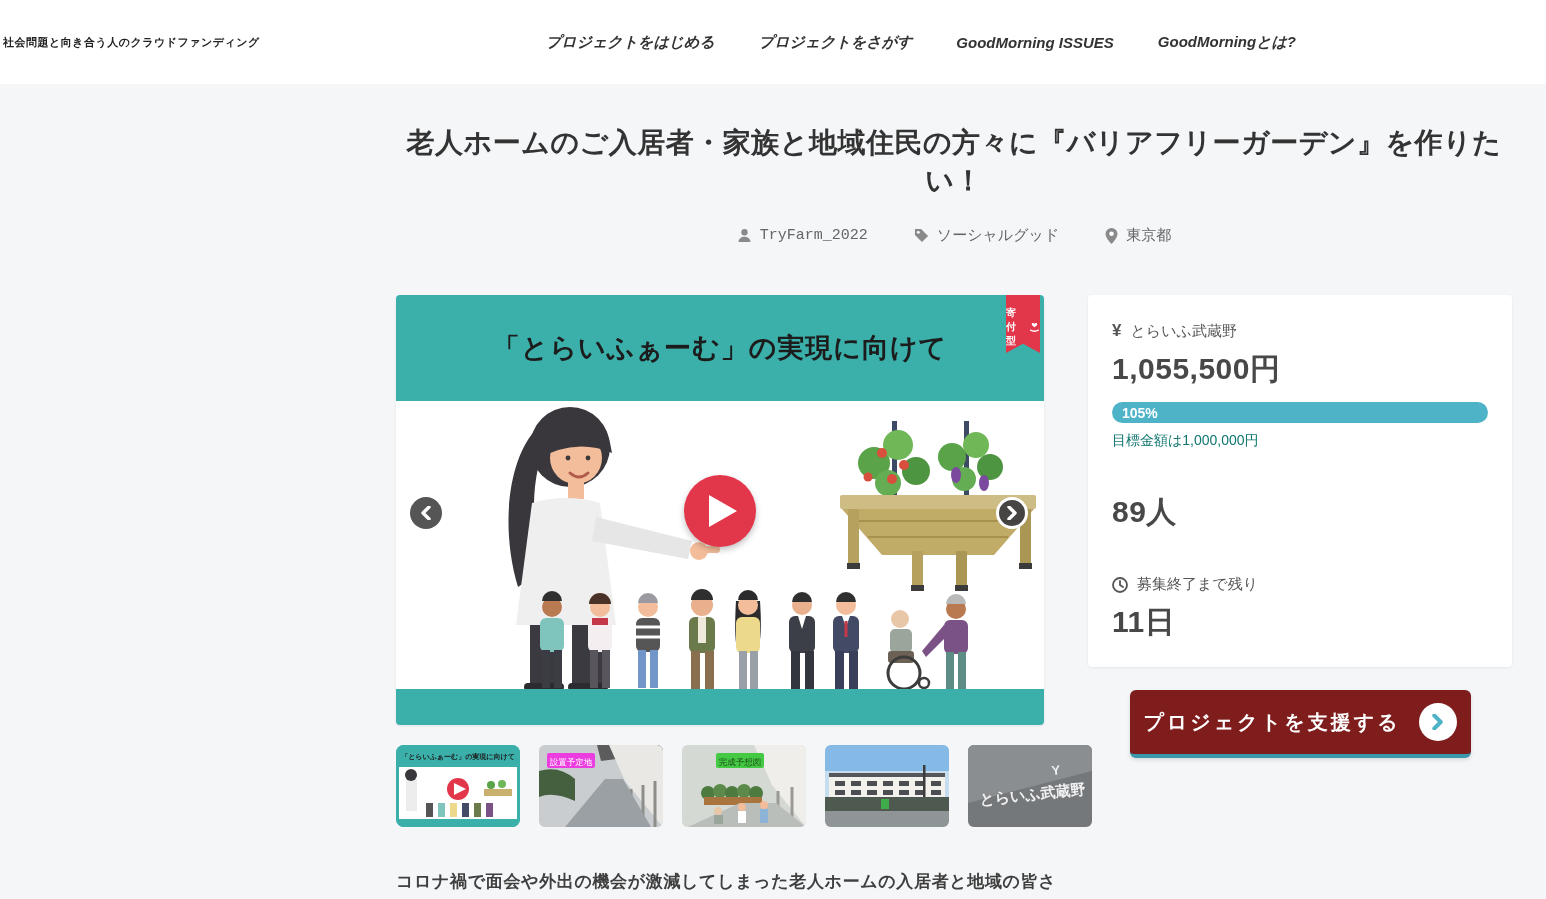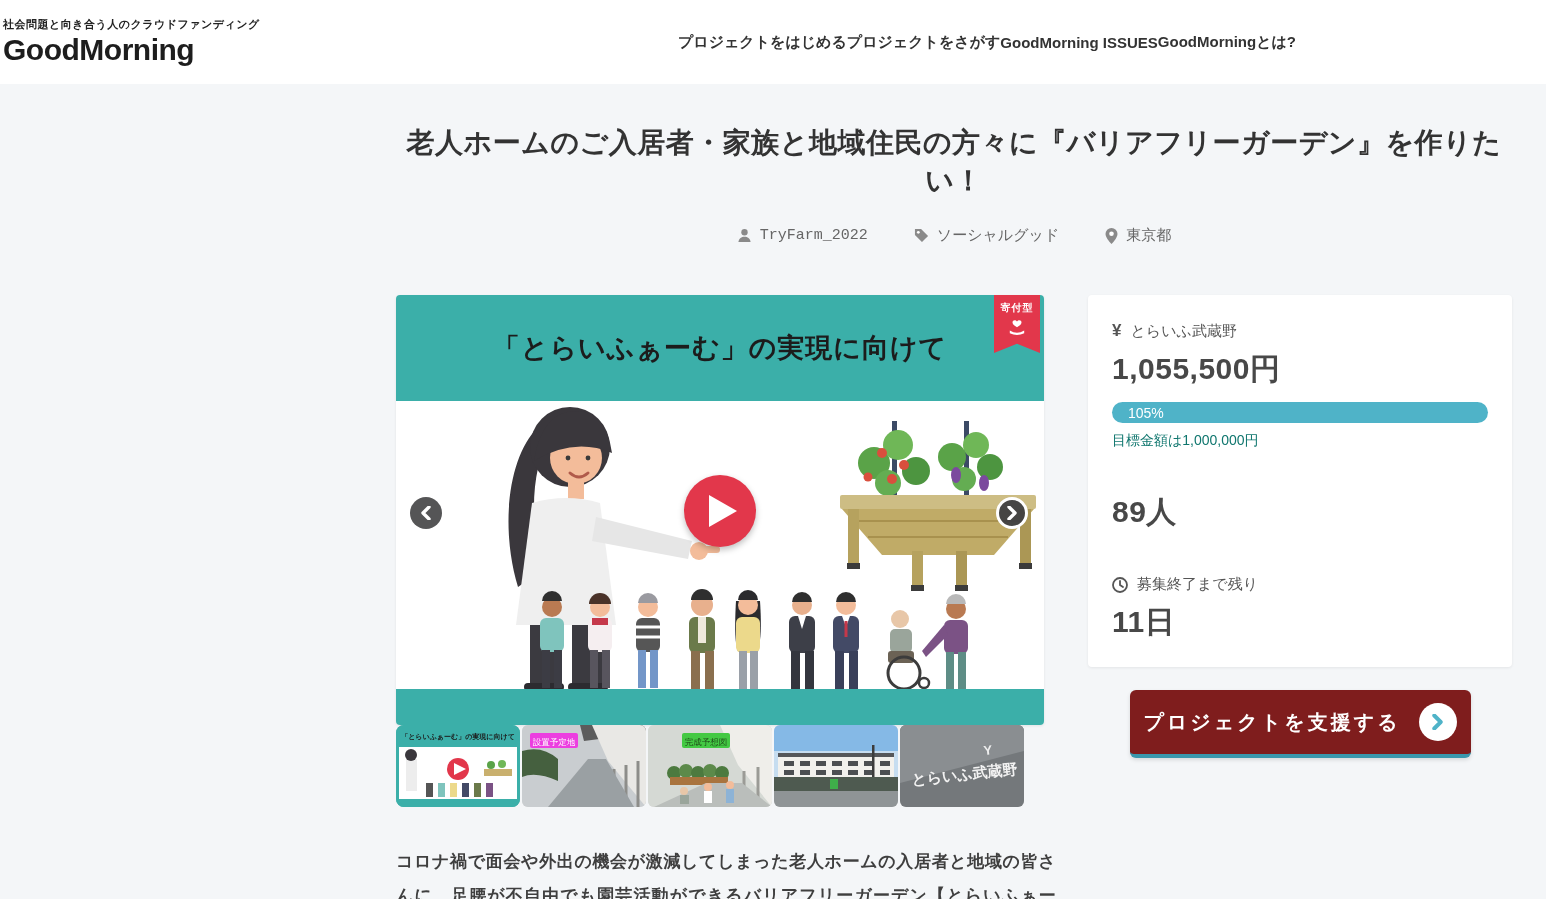--- a/index.html
+++ b/index.html
@@ -4,21 +4,21 @@
 <style>
   * { box-sizing: border-box; margin: 0; padding: 0; }
   html,body { width:1546px; height:899px; overflow:hidden;
     font-family:"Liberation Sans","DejaVu Sans",sans-serif; background:#fff; }
 
   
   .header { height:84px; background:#fff; display:flex; align-items:center; padding-left:3px; }
   .logo-block { cursor:pointer; }
   .logo-tagline { font-size:11px; color:#222; font-weight:700; letter-spacing:.5px; }
   .logo-name { font-size:30px; font-weight:900; color:#1d1d1d; letter-spacing:-.5px; margin-top:1px; }
-  .nav { margin-left:auto; margin-right:250px; display:flex; align-items:center; }
+  .nav { margin-left:auto; margin-right:250px; display:flex; gap:44px; align-items:center;font-style:italic; }
   .nav a { text-decoration:none; color:#333; font-size:15px; font-weight:700; white-space:nowrap; cursor:pointer; }
 
   
   .main { background:#f4f6f8; height:815px; }
   .container { margin-left:396px; width:1116px; padding-top:40px; }
   .page-title { text-align:center; font-size:28px; font-weight:700; color:#333; letter-spacing:.5px;font-family:Liberation Serif, serif; }
   .meta { display:flex; justify-content:center; align-items:center; gap:46px; margin-top:26px;font-family:Liberation Mono, monospace; }
   .meta-item { display:flex; align-items:center; gap:8px; color:#666; font-size:15px; cursor:pointer; }
   .meta-item svg { display:block; }
 
@@ -34,62 +34,61 @@
   .hero-ground { position:absolute; bottom:0; left:0; width:100%; height:36px; background:#3bafa9; }
   .hero-art { position:absolute; top:0; left:0; }
   .play-btn { position:absolute; left:288px; top:180px; width:72px; height:72px; border-radius:50%;
     background:#e2374b; display:flex; align-items:center; justify-content:center; cursor:pointer;
     box-shadow:0 3px 6px rgba(0,0,0,.25); }
   .play-btn svg { margin-left:6px; }
   .carousel-arrow { position:absolute; top:202px; width:32px; height:32px; border-radius:50%;
     display:flex; align-items:center; justify-content:center; cursor:pointer; }
   .arrow-left  { left:14px;  background:rgba(70,70,72,.92); }
   .arrow-right { right:16px; background:rgba(60,60,64,.92); border:3px solid #fff; }
-  .ribbon { position:absolute; top:0; right:4px; width:46px; height:58px; background:#e2374b;
+  .ribbon { position:absolute; top:0; right:4px; width:34px; height:58px; background:#e2374b;
     clip-path:polygon(0 0,100% 0,100% 100%,50% 84%,0 100%);
-    display:flex; flex-direction:column; align-items:center; padding-top:6px; gap:3px; }
+    display:flex; flex-direction:row; align-items:center; padding-top:6px; gap:3px; }
   .ribbon-text { color:#fff; font-size:10px; font-weight:700; letter-spacing:1px; }
 
   
-  .thumbs { display:flex; gap:2px; margin-top:0; }
+  .thumbs { display:flex; gap:19px; margin-top:20px; }
   .thumb { width:124px; height:82px; border-radius:6px; overflow:hidden; cursor:pointer;
            background:#ddd; flex:none; position:relative; }
   .thumb.selected { outline:3px solid #3bafa9; outline-offset:-3px; border-radius:8px; }
   .thumb svg { display:block; }
 
   
   .lead { margin-top:38px; width:660px; font-size:17px; font-weight:700; color:#3f3f3f;
           line-height:34px; text-align:justify; letter-spacing:.3px; }
 
   
   .stats-card { background:#fff; border-radius:4px; box-shadow:0 1px 3px rgba(0,0,0,.07);
                 padding:26px 24px 24px; }
   .stat-label { display:flex; align-items:center; gap:9px; color:#555; font-size:15px; }
   .stat-label .yen { font-size:17px; font-weight:700; color:#555; }
   .big-number { font-size:30px; font-weight:800; color:#484848; margin-top:8px; letter-spacing:.5px; }
   .progress-wrap { margin-top:12px; height:21px; border-radius:11px; background:#4fb3c8;
                    display:flex; align-items:center; }
-  .progress-text { color:#fff; font-size:14px; font-weight:400; padding-left:16px; }
+  .progress-text { color:#fff; font-size:14px; font-weight:700; padding-left:10px; }
   .goal-text { margin-top:9px; font-size:14px; color:#0f766e; }
   .stat-section { margin-top:42px; }
 
   .support-btn { margin:23px auto 0; width:341px; height:68px; background:#7f1d1d;
     border:none; border-bottom:4px solid #3a97ac; border-radius:6px; display:flex; align-items:center;
     justify-content:center; gap:18px; cursor:pointer; box-shadow:0 2px 4px rgba(0,0,0,.12); }
   .support-btn span { color:#fff; font-size:20px; font-weight:800; letter-spacing:3px; }
   .support-arrow { width:38px; height:38px; border-radius:50%; background:#fff;
     display:flex; align-items:center; justify-content:center; flex:none; }
 </style>
 </head>
 <body>
 
 <div class="header">
   <div class="logo-block">
     <div class="logo-tagline">社会問題と向き合う人のクラウドファンディング</div>
-    <div class="logo-name">GoodMorning</div>
   </div>
   <div class="nav">
     <a>プロジェクトをはじめる</a>
     <a>プロジェクトをさがす</a>
     <a>GoodMorning ISSUES</a>
     <a>GoodMorningとは?</a>
   </div>
 </div>
 
 <div class="main">

